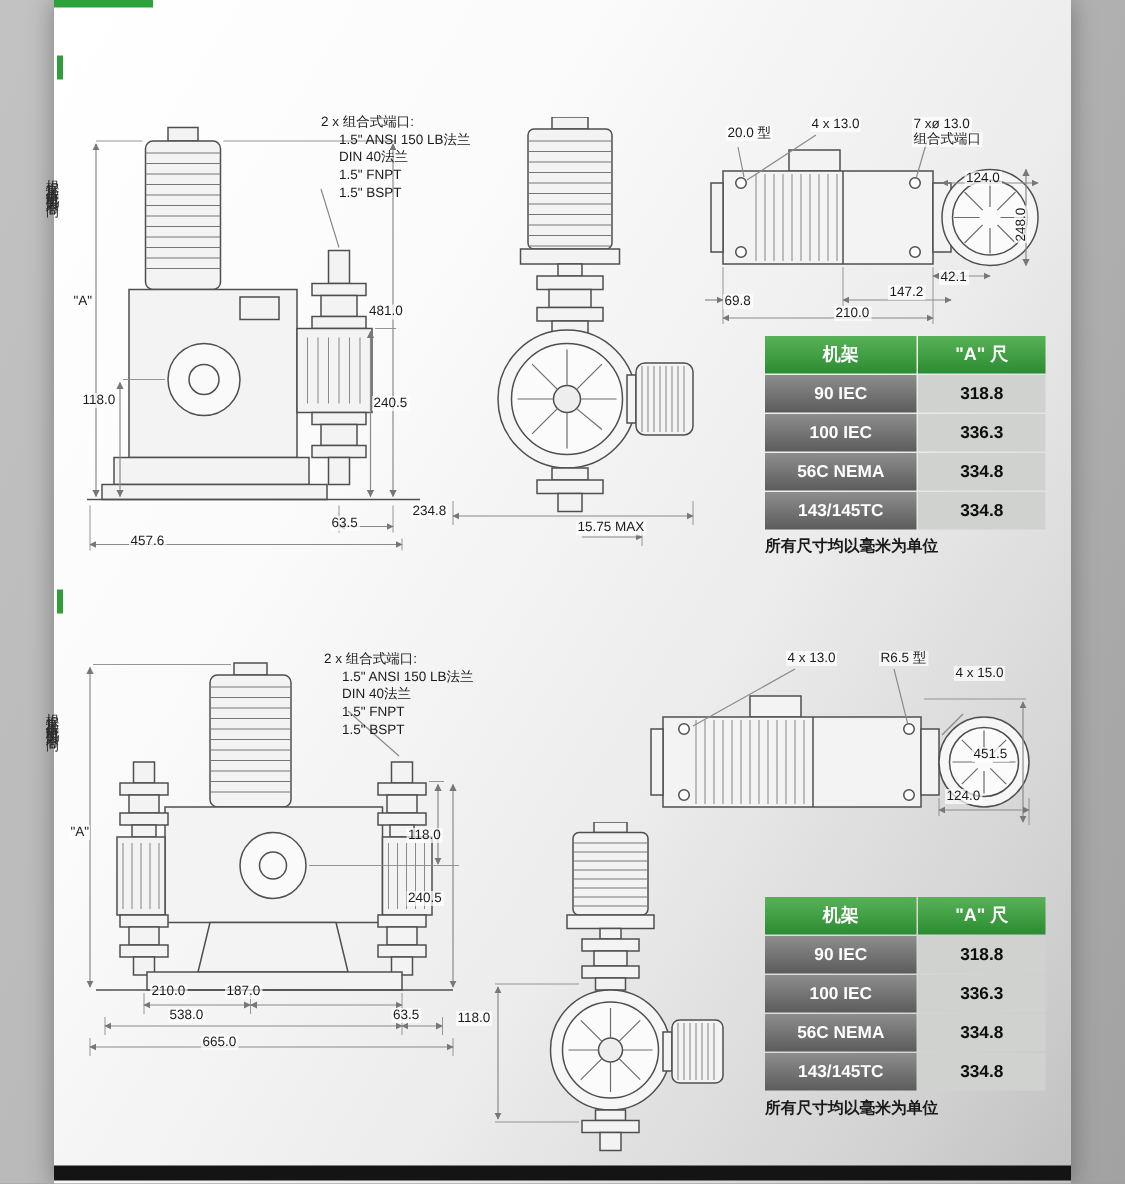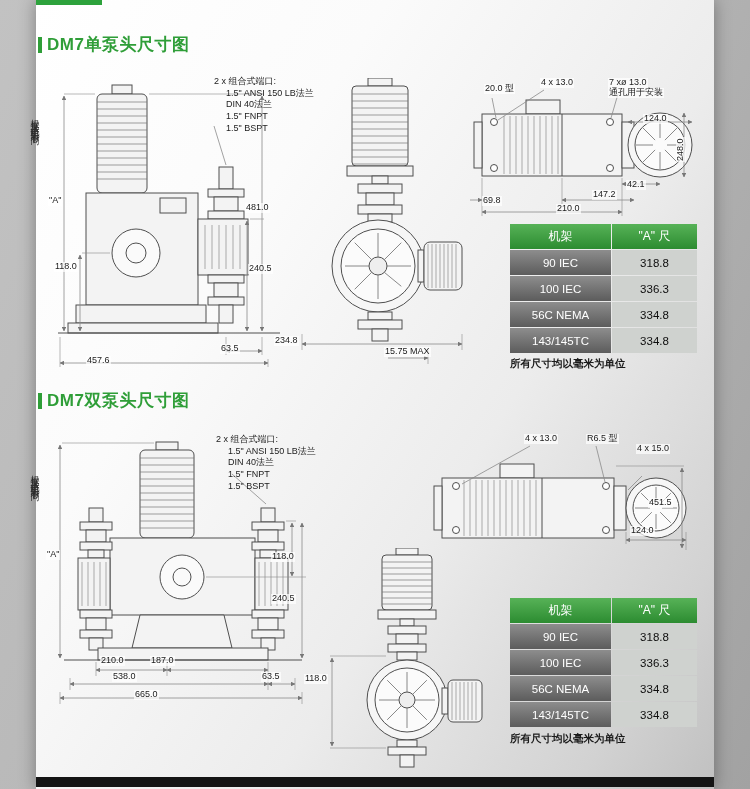--- a/index.html
+++ b/index.html
@@ -15,36 +15,35 @@
   .title{position:absolute;font-size:17px;font-weight:bold;color:#2f9e38;letter-spacing:.5px;white-space:nowrap}
   .tbar{position:absolute;width:4px;height:16px;background:#2f9e38}
   .drawing{position:absolute}
   .dim{position:absolute;font-size:9px;color:#1b1b1b;white-space:nowrap;background:rgba(255,255,255,.7);padding:0 1px;line-height:1.1}
   .callout{position:absolute;font-size:9px;color:#1b1b1b;line-height:1.3;white-space:nowrap}
   .callout .ind{padding-left:12px}
   .vnote{position:absolute;writing-mode:vertical-rl;text-orientation:upright;font-size:9px;color:#2a2a2a;letter-spacing:2px;line-height:1}
   .spec-table{position:absolute;width:187px}
   .row{display:flex;height:25px;margin-top:1px}
   .row:first-child{margin-top:0}
-  .cell{display:flex;align-items:center;justify-content:center;font-weight:normal;font-size:11.5px}
+  .cell{display:flex;align-items:center;justify-content:center;font-weight:bold;font-size:11.5px}
   .cell.k{width:101px;background:linear-gradient(#8d8d8d,#5c5c5c);color:#fff}
   .cell.v{flex:1;margin-left:1px;background:#cfd2cf;color:#0e0e0e}
   .row.head .cell{background:linear-gradient(#57b257,#2c8c31);color:#fff;font-size:12px}
   .units{position:absolute;font-size:10.5px;font-weight:bold;color:#1a1a1a;white-space:nowrap}
   svg{display:block}
 </style>
 </head>
 <body>
 
 <div class="page">
   <div class="sheet"></div>
   <div class="greenstrip"></div>
 
   <div class="tbar" style="left:38px;top:37px"></div>
-  <div class="title" style="left:47px;top:33px">DM7单泵头尺寸图</div>
 
   <div class="drawing" style="left:40px;top:75px">
     <svg width="255" height="300" viewBox="0 0 255 300">
       <defs>
         <marker id="m1" viewBox="0 0 10 10" refX="9" refY="5" markerWidth="6" markerHeight="6" orient="auto-start-reverse">
           <path d="M0 0L10 5L0 10z" fill="#777"></path>
         </marker>
       </defs>
       <g stroke="#4f4f4f" fill="#f3f3f3" stroke-width="1">
         <rect x="72" y="10" width="20" height="9"></rect>
@@ -167,21 +166,21 @@
   <span class="dim" style="left:54px;top:262px">118.0</span>
   <span class="dim" style="left:245px;top:203px">481.0</span>
   <span class="dim" style="left:248px;top:264px">240.5</span>
   <span class="dim" style="left:220px;top:344px">63.5</span>
   <span class="dim" style="left:86px;top:356px">457.6</span>
   <span class="dim" style="left:274px;top:336px">234.8</span>
   <span class="dim" style="left:384px;top:347px">15.75 MAX</span>
   <span class="dim" style="left:484px;top:84px">20.0 型</span>
   <span class="dim" style="left:540px;top:78px">4 x 13.0</span>
   <span class="dim" style="left:608px;top:78px">7 xø 13.0</span>
-  <span class="dim" style="left:608px;top:88px">通孔用于安装</span>
+  <span class="dim" style="left:608px;top:88px">组合式端口</span>
   <span class="dim" style="left:643px;top:114px">124.0</span>
   <span class="dim" style="left:676px;top:162px;transform:rotate(-90deg);transform-origin:0 0">248.0</span>
   <span class="dim" style="left:626px;top:180px">42.1</span>
   <span class="dim" style="left:592px;top:190px">147.2</span>
   <span class="dim" style="left:556px;top:204px">210.0</span>
   <span class="dim" style="left:482px;top:196px">69.8</span>
 
   <div class="spec-table" style="left:510px;top:224px">
     <div class="row head">
       <div class="cell k">机架</div>
@@ -200,21 +199,20 @@
       <div class="cell v">334.8</div>
     </div>
     <div class="row">
       <div class="cell k">143/145TC</div>
       <div class="cell v">334.8</div>
     </div>
   </div>
   <div class="units" style="left:510px;top:357px">所有尺寸均以毫米为单位</div>
 
   <div class="tbar" style="left:38px;top:393px"></div>
-  <div class="title" style="left:47px;top:389px">DM7双泵头尺寸图</div>
 
   <div class="drawing" style="left:40px;top:430px">
     <svg width="285" height="285" viewBox="0 0 285 285">
       <g stroke="#4f4f4f" fill="#f3f3f3" stroke-width="1">
         <rect x="116" y="12" width="22" height="8"></rect>
         <rect x="100" y="20" width="54" height="88" rx="5"></rect>
         <rect x="70" y="108" width="145" height="77"></rect>
         <circle cx="142" cy="147" r="22" fill="#fafafa"></circle>
         <circle cx="142" cy="147" r="9" fill="none"></circle>
         <rect x="49" y="78" width="14" height="14"></rect>

